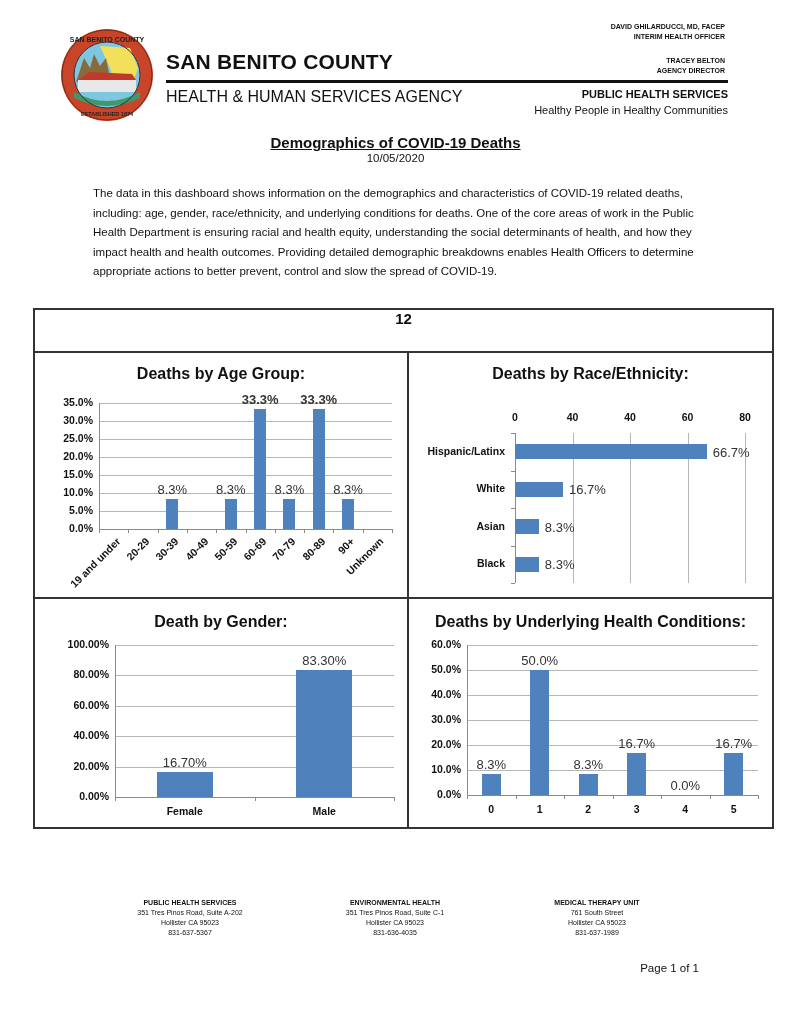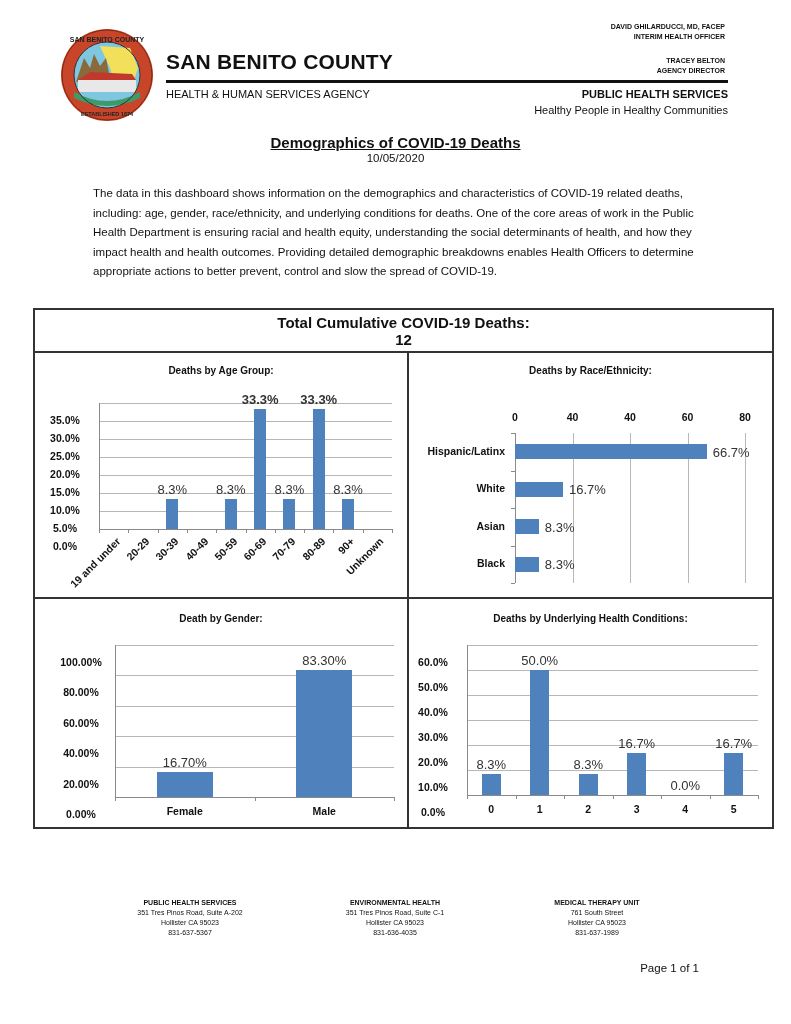--- a/index.html
+++ b/index.html
@@ -5,43 +5,43 @@
   * { box-sizing: border-box; margin: 0; padding: 0; }
   html, body { width: 791px; height: 1024px; background: #ffffff; overflow: hidden; }
   body { position: relative; font-family: "Liberation Sans", sans-serif; color: #111; }
 
   .abs { position: absolute; }
 
   
   .logo { left: 60px; top: 28px; width: 94px; height: 94px; }
   .org-name { left: 166px; top: 50px; font-size: 21px; font-weight: bold; letter-spacing: 0.2px; color: #111; white-space: nowrap; }
   .header-rule { left: 166px; top: 80px; width: 562px; height: 3px; background: #111; }
-  .agency { left: 166px; top: 88px; font-size: 11px; color: #111; white-space: nowrap; }
+  .agency { left: 166px; top: 88px; font-size: 16px; color: #111; white-space: nowrap; }
   .officer { right: 66px; top: 22px; font-size: 7px; font-weight: bold; text-align: right; line-height: 10px; color: #111; }
   .director { right: 66px; top: 56px; font-size: 7px; font-weight: bold; text-align: right; line-height: 10px; color: #111; }
   .phs { right: 63px; top: 88px; font-size: 11px; font-weight: bold; text-align: right; color: #111; white-space: nowrap; }
   .tagline { right: 63px; top: 104px; font-size: 11px; text-align: left; color: #111; white-space: nowrap; }
 
   .doc-title { left: 0; width: 791px; top: 134px; text-align: center; font-size: 15px; font-weight: bold; }
   .doc-title span { text-decoration: underline; }
   .doc-date { left: 0; width: 791px; top: 152px; text-align: center; font-size: 11.5px; }
   .intro { left: 93px; top: 184px; width: 620px; font-size: 11.5px; line-height: 19.6px; color: #111; }
 
   
   .dash { left: 33px; top: 308px; width: 741px; height: 521px; border: 2px solid #333; }
   .dash-head { position: absolute; left: 0; top: 0; width: 737px; height: 43px; border-bottom: 2px solid #333; text-align: center; }
   .dash-title { font-size: 15px; font-weight: bold; margin-top: 4px; display: block; }
   .dash-total { font-size: 15px; font-weight: bold; display: block; }
   .vdiv { position: absolute; left: 372px; top: 43px; width: 2px; height: 476px; background: #333; }
   .hdiv { position: absolute; left: 0; top: 287px; width: 737px; height: 2px; background: #333; }
 
   .panel { position: absolute; }
-  .panel-title { position: absolute; left: 0; width: 100%; text-align: center; font-size: 10px; font-weight: bold; }
-
-  .ylab { position: absolute; font-size: 10.5px; font-weight: bold; text-align: center; width: 56px; color: #111; margin-top: 18px; }
+  .panel-title { position: absolute; left: 0; width: 100%; text-align: center; font-size: 16px; font-weight: bold; }
+
+  .ylab { position: absolute; font-size: 10.5px; font-weight: bold; text-align: right; width: 56px; color: #111; }
   .grid { position: absolute; height: 1px; background: #b7b7b7; }
   .axis { position: absolute; background: #8a8a8a; }
   .bar { position: absolute; background: #4f81bd; }
   .dlab { position: absolute; font-size: 13px; text-align: center; color: #333; width: 50px; }
   .xlab { position: absolute; font-size: 10.5px; font-weight: bold; text-align: center; color: #111; }
   .xrot { position: absolute; font-size: 10.5px; font-weight: bold; color: #111; transform-origin: right top; transform: rotate(-45deg); white-space: nowrap; text-align: right; }
   .tick { position: absolute; background: #8a8a8a; }
 
   .footer-col { position: absolute; top: 898px; width: 200px; text-align: center; font-size: 7px; line-height: 10px; color: #111; }
   .footer-col .fh { font-weight: bold; }
@@ -78,21 +78,20 @@
 </div>
 <div class="abs phs">PUBLIC HEALTH SERVICES</div>
 <div class="abs tagline">Healthy People in Healthy Communities</div>
 
 <div class="abs doc-title"><span>Demographics of COVID-19 Deaths</span></div>
 <div class="abs doc-date">10/05/2020</div>
 <div class="abs intro">The data in this dashboard shows information on the demographics and characteristics of COVID-19 related deaths, including: age, gender, race/ethnicity, and underlying conditions for deaths. One of the core areas of work in the Public Health Department is ensuring racial and health equity, understanding the social determinants of health, and how they impact health and health outcomes. Providing detailed demographic breakdowns enables Health Officers to determine appropriate actions to better prevent, control and slow the spread of COVID-19.</div>
 
 <div class="abs dash">
   <div class="dash-head">
-    <span class="dash-title">Total Cumulative COVID-19 Deaths:</span>
     <span class="dash-total">12</span>
   </div>
   <div class="vdiv"></div>
   <div class="hdiv"></div>
 
   <div class="panel" style="left:0;top:45px;width:372px;height:242px;">
     <div class="panel-title" style="top:10px;">Deaths by Age Group:</div>
     <div id="age-plot">
         <div class="ylab" style="left: 2px; top: 41px;">35.0%</div>
         <div class="grid" style="left: 64px; top: 48px; width: 293px;"></div>

